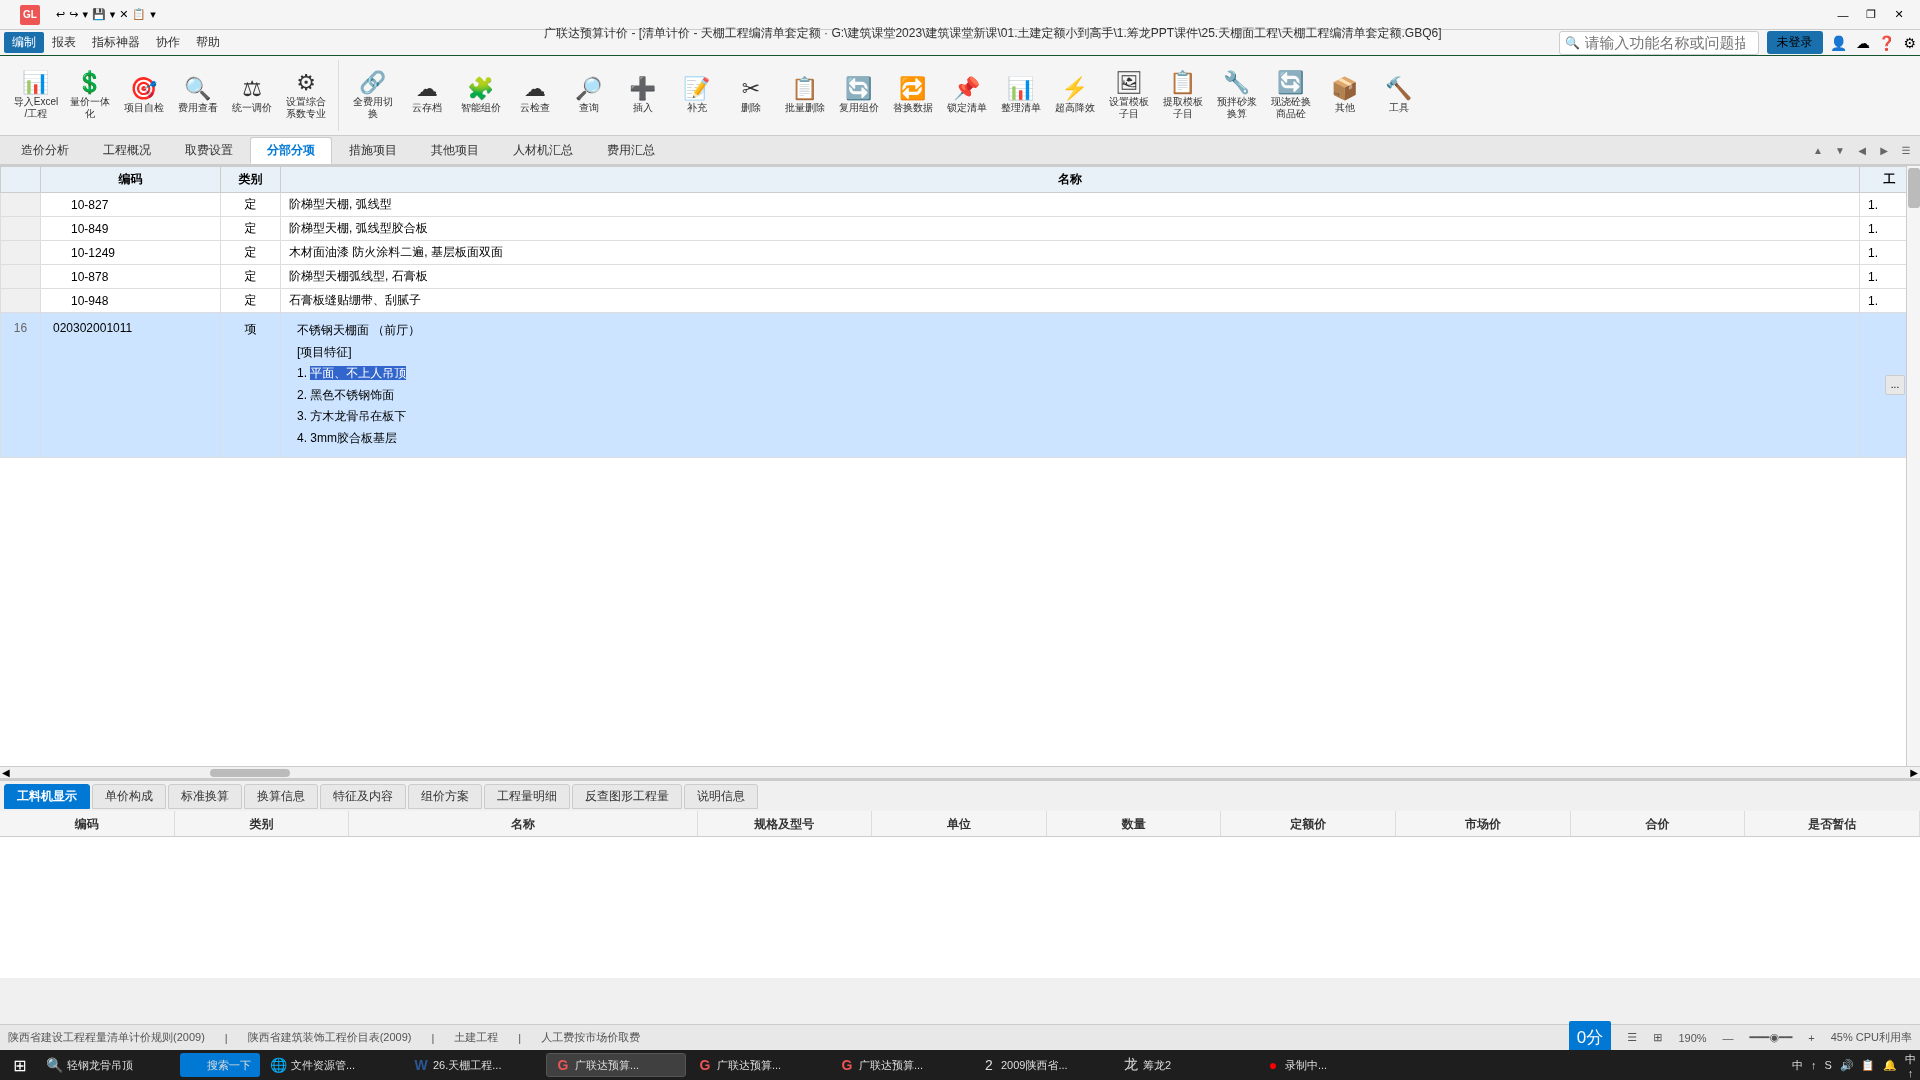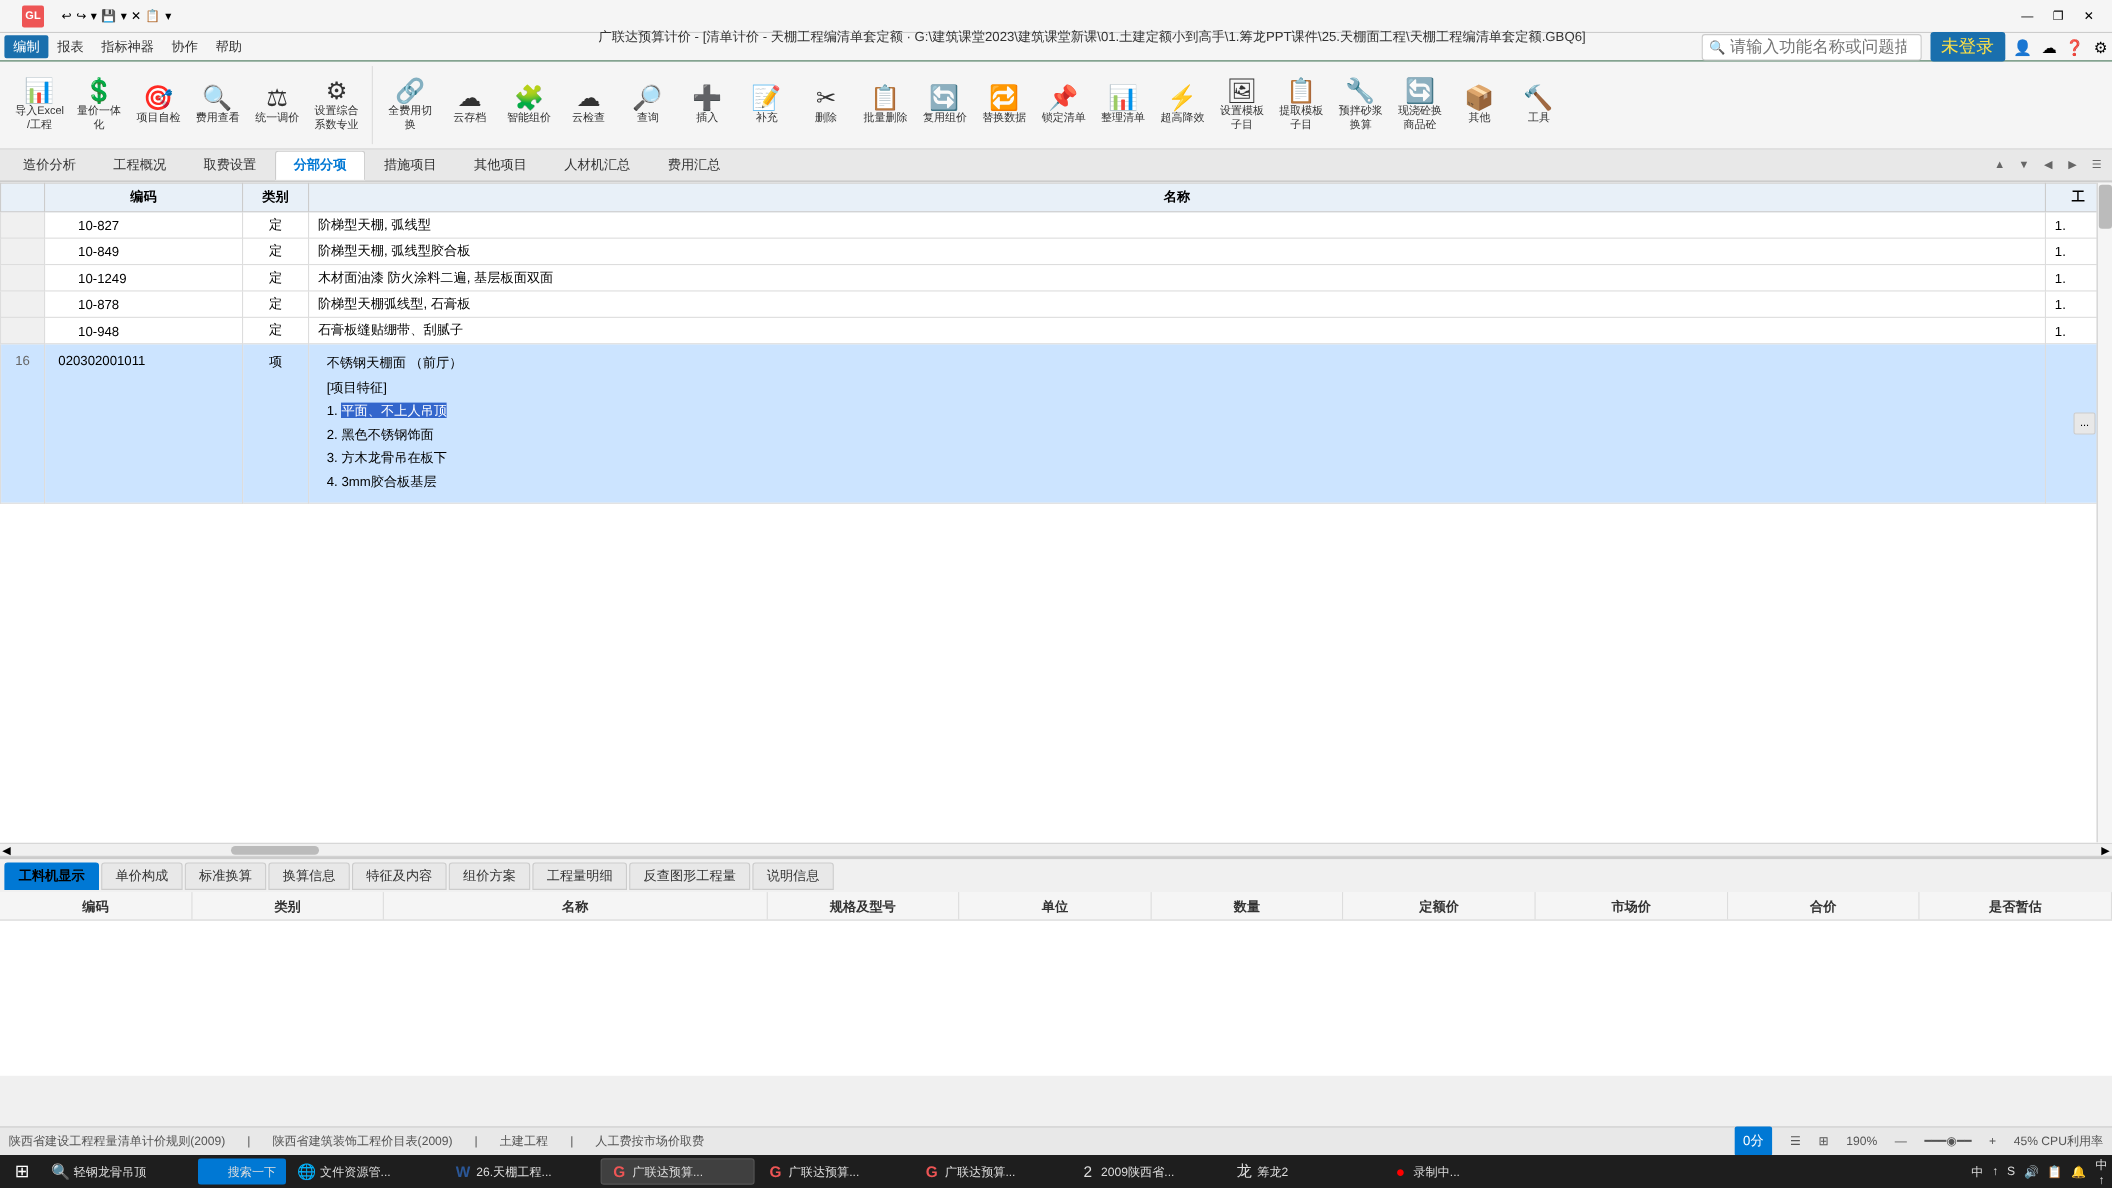--- a/index.html
+++ b/index.html
@@ -22,21 +22,21 @@
 
     
     #toolbar { background: #f5f5f5; min-height: 80px; border-bottom: 1px solid #ccc; display: flex; align-items: stretch; padding: 4px 4px; gap: 2px; }
     .toolbar-group { display: flex; flex-direction: row; align-items: center; gap: 2px; border-right: 1px solid #ddd; padding: 0 6px; }
     .toolbar-group:last-child { border-right: none; }
     .tool-btn { display: flex; flex-direction: column; align-items: center; justify-content: center; width: 52px; min-height: 64px; cursor: pointer; border-radius: 3px; padding: 4px 2px; font-size: 11px; color: #333; text-align: center; border: 1px solid transparent; gap: 2px; }
     .tool-btn .icon { font-size: 22px; line-height: 1; }
     .tool-btn .label { font-size: 10px; line-height: 1.2; word-break: break-all; text-align: center; }
     .search-box { display: flex; align-items: center; background: white; border: 1px solid #ccc; border-radius: 3px; padding: 2px 6px; height: 24px; width: 200px; }
     .search-box input { border: none; outline: none; font-size: 12px; width: 160px; color: #999; }
-    .login-btn { background: #1a6fad; color: #fde047; border: none; border-radius: 3px; padding: 3px 10px; cursor: pointer; font-size: 16px; }
+    .login-btn { background: #1a6fad; color: #000000; border: none; border-radius: 3px; padding: 3px 10px; cursor: pointer; font-size: 12px; }
 
     
     #tab-nav { background: #e8e8e8; height: 30px; display: flex; align-items: center; border-bottom: 2px solid #ccc; padding: 0 4px; }
     .tab-item { padding: 4px 16px; cursor: pointer; font-size: 12px; color: #333; border-radius: 3px 3px 0 0; border: 1px solid transparent; }
     .tab-item.active { background: white; border-color: #ccc; border-bottom-color: white; color: #0078d4; font-weight: bold; }
     .nav-arrows { display: flex; gap: 2px; margin-left: auto; }
     .nav-arrow { width: 20px; height: 20px; display: flex; align-items: center; justify-content: center; cursor: pointer; font-size: 10px; color: #666; }
     #main-table { width: 100%; border-collapse: collapse; }
     #main-table th { background: #e8f0f8; border: 1px solid #ccc; padding: 4px 8px; font-size: 12px; font-weight: bold; text-align: center; }
     #main-table td { border: 1px solid #ddd; padding: 3px 8px; font-size: 12px; }
@@ -54,29 +54,29 @@
     .desc-area { padding: 4px 8px; font-size: 12px; line-height: 1.8; }
     .desc-area .desc-title { font-size: 12px; }
 
     
     #hscroll { height: 12px; background: #f0f0f0; border-top: 1px solid #ccc; display: flex; align-items: center; padding: 0 2px; }
     #hscroll-thumb { width: 80px; height: 8px; background: #bbb; border-radius: 4px; margin-left: 200px; }
 
     
     #bottom-tabs { background: #f0f0f0; border-top: 2px solid #ccc; height: 32px; display: flex; align-items: center; padding: 0 4px; gap: 2px; }
     .btab { padding: 3px 12px; cursor: pointer; font-size: 12px; color: #333; border: 1px solid #ccc; border-radius: 3px 3px 0 0; background: #e8e8e8; }
-    .btab.active { background: #0078d4; color: #000000; border-color: #0078d4; font-weight: bold; }
+    .btab.active { background: #0078d4; color: #ffffff; border-color: #0078d4; font-weight: bold; }
 
     
     #bottom-table-header { background: #f5f5f5; border-bottom: 1px solid #ccc; display: flex; height: 26px; }
     .bth { flex: 1; text-align: center; border-right: 1px solid #ddd; line-height: 26px; font-size: 12px; font-weight: bold; color: #333; }
 
     
     #status-bar { background: #e8e8e8; height: 26px; display: flex; align-items: center; padding: 0 8px; border-top: 1px solid #ccc; font-size: 11px; color: #555; gap: 20px; position: fixed; bottom: 30px; left: 0; right: 0; }
-    .status-tag { background: #0078d4; color: white; padding: 5px 8px; border-radius: 2px; font-size: 12px; }
+    .status-tag { background: #0078d4; color: white; padding: 5px 8px; border-radius: 2px; font-size: 17px; }
 
     
     #taskbar { background: #1e1e1e; height: 30px; display: flex; align-items: center; padding: 0 4px; position: fixed; bottom: 0; left: 0; right: 0; gap: 2px; }
     .taskbar-btn { display: flex; align-items: center; gap: 4px; padding: 2px 8px; height: 24px; border-radius: 3px; cursor: pointer; font-size: 11px; color: #ddd; border: 1px solid transparent; min-width: 140px; max-width: 180px; overflow: hidden; white-space: nowrap; }
     .taskbar-btn.active { background: #404040; border-color: #555; }
     .taskbar-icon { width: 16px; height: 16px; display: inline-flex; align-items: center; justify-content: center; font-size: 14px; flex-shrink: 0; }
     .taskbar-start { width: 32px; height: 24px; display: flex; align-items: center; justify-content: center; cursor: pointer; color: white; font-size: 16px; }
     .taskbar-right { margin-left: auto; display: flex; align-items: center; gap: 8px; color: #ddd; font-size: 11px; }
     .taskbar-time { text-align: center; font-size: 11px; }
     #main-content { flex: 1; overflow: hidden; position: relative; }

